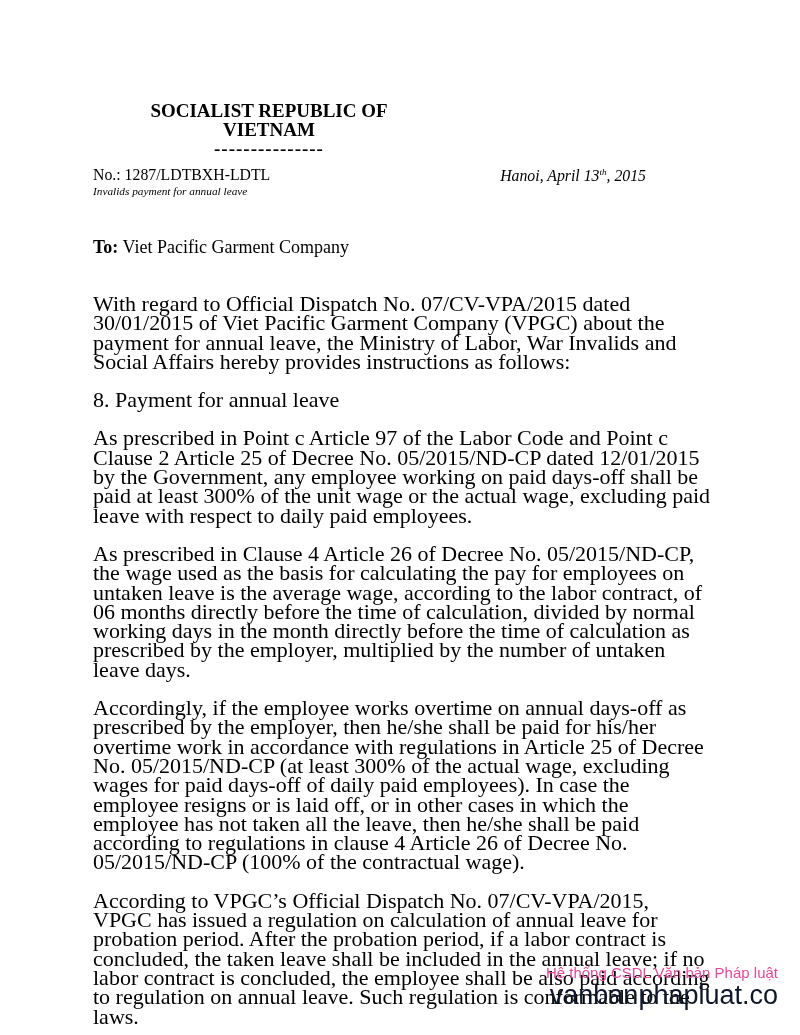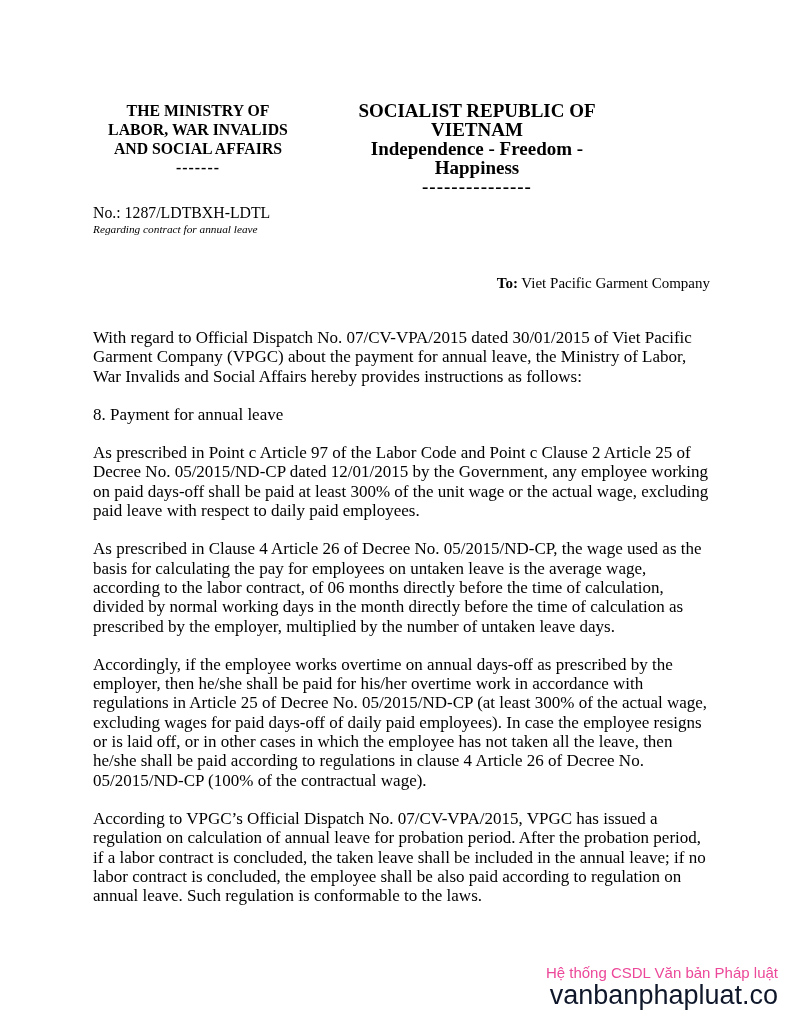--- a/index.html
+++ b/index.html
@@ -67,29 +67,29 @@
     margin-top: 1px;
     padding-right: 64px;
     white-space: nowrap;
   }
   .date sup {
     font-size: 9px;
     line-height: 0;
   }
   
   .to-line {
-    text-align: right;
-    font-size: 15px;
+    text-align: left;
+    font-size: 18px;
     margin-top: 39px;
   }
   .to-line .to-label { font-weight: bold; }
   
   .body-text {
     margin-top: 36px;
-    font-size: 17px;
+    font-size: 22px;
     line-height: 19.3px;
   }
   .body-text p {
     margin: 0 0 19px 0;
   }
   
   .watermark {
     position: absolute;
     right: 22px;
     bottom: 26px;
@@ -106,38 +106,32 @@
     line-height: 28px;
     font-weight: 300;
   }
 </style>
 </head>
 <body>
 
 <div class="page">
 
   <div class="hdr">
-    <div class="hdr-left">
-      <div>THE MINISTRY OF</div>
-      <div>LABOR, WAR INVALIDS</div>
-      <div>AND SOCIAL AFFAIRS</div>
-      <div class="divider">-------</div>
-    </div>
     <div class="hdr-right">
       <div>SOCIALIST REPUBLIC OF VIETNAM</div>
-      <div>Independence - Freedom - Happiness</div>
       <div class="divider">---------------</div>
     </div>
   </div>
 
   <div class="meta-row">
     <div class="doc-no">
       <div>No.: 1287/LDTBXH-LDTL</div>
-      <div class="subject">Regarding contract for annual leave</div>
+      <div class="subject">Invalids payment for annual leave</div>
     </div>
+    <div class="date"><span>Hanoi, April 13</span><sup>th</sup><span>, 2015</span></div>
   </div>
 
   <div class="to-line">
     <span class="to-label">To:</span>
     <span>Viet Pacific Garment Company</span>
   </div>
 
   <div class="body-text">
       <p>With regard to Official Dispatch No. 07/CV-VPA/2015 dated 30/01/2015 of Viet Pacific Garment Company (VPGC) about the payment for annual leave, the Ministry of Labor, War Invalids and Social Affairs hereby provides instructions as follows:</p>
       <p>8. Payment for annual leave</p>

